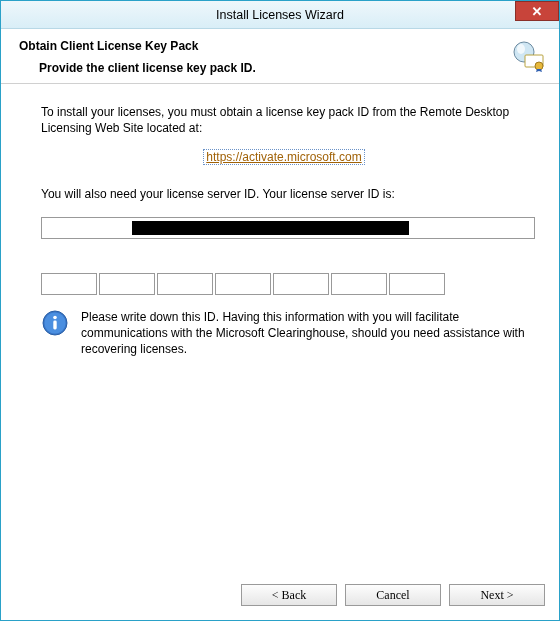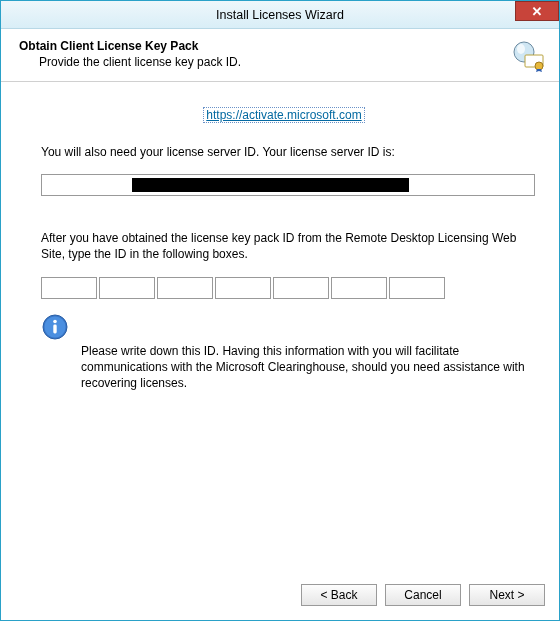--- a/index.html
+++ b/index.html
@@ -53,38 +53,39 @@
     border-bottom: 1px solid #d0d0d0;
     display: flex;
     align-items: flex-start;
     justify-content: space-between;
     background: #fff;
   }
   .header-text { flex: 1; }
   .header-title {
     font-weight: bold;
     font-size: 12px;
-    margin-bottom: 2px;
+    margin-bottom: 8px;
   }
   .header-sub {
     font-size: 12px;
     padding-left: 20px;
+    font-weight: bold;
   }
   .header-icon { width: 34px; height: 34px; }
   .content {
     flex: 1;
     padding: 20px 32px 8px 40px;
     font-size: 12px;
     color: #000;
     overflow: hidden;
   }
   .para { margin-bottom: 14px; line-height: 1.35; }
   .link-row { text-align: center; margin: 6px 0 22px 0; }
   .link {
-    color: #0369a1;
+    color: #a16207;
     text-decoration: underline;
     outline: 1px dotted #6a92c8;
     outline-offset: 0;
     padding: 0 2px;
     font-size: 12px;
   }
   .server-id-box {
     border: 1px solid #999;
     height: 22px;
     margin-top: 6px;
@@ -107,34 +108,34 @@
   .kp-input {
     border: 1px solid #999;
     height: 22px;
     width: 56px;
     font-family: inherit;
     font-size: 12px;
     padding: 2px 3px;
   }
   .info-row { display: flex; gap: 12px; align-items: flex-start; }
   .info-icon { width: 28px; height: 28px; flex-shrink: 0; }
-  .info-text { flex: 1; line-height: 1.35; margin-top: 30px; }
+  .info-text { flex: 1; line-height: 1.35; }
   .footer {
     padding: 10px 14px 14px 14px;
     display: flex;
     justify-content: flex-end;
     gap: 8px;
     background: #fff;
   }
   .btn {
-    width: 76px;
+    width: 96px;
     height: 22px;
     border: 1px solid #9a9a9a;
     background: linear-gradient(#fdfdfd,#e6e6e6);
-    font-family: Liberation Sans, sans-serif;
+    font-family: Liberation Serif, serif;
     font-size: 12px;
     color: #000;
     padding: 0;
   }
 </style>
 </head>
 <body>
 
 <div class="window">
 
@@ -156,34 +157,34 @@
         <ellipse cx="10" cy="10" rx="4" ry="5" fill="#fff" opacity="0.7"></ellipse>
         <rect x="14" y="16" width="18" height="12" rx="1" fill="#fff" stroke="#b8a23e" stroke-width="1"></rect>
         <circle cx="28" cy="27" r="4" fill="#e7b83a" stroke="#a07a1d"></circle>
         <path d="M26 30 l-1 3 l3 -1 l3 1 l-1 -3" fill="#2f5fb0"></path>
       </svg>
     </div>
   </div>
 
   <div class="content">
 
+    <div class="para">To install your licenses, you must obtain a license key pack ID from the Remote Desktop Licensing Web Site located at:</div>
 
     <div class="link-row">
       <a class="link" href="#">https://activate.microsoft.com</a>
     </div>
 
 
     <div class="para" style="">You will also need your license server ID. Your license server ID is:</div>
 
     <div class="server-id-box">
       <span></span>
       <div class="server-id-redact"></div>
     </div>
 
-    <div class="para">After you have obtained the license key pack ID from the Remote Desktop Licensing Web Site, type the ID in the following boxes.</div>
 
     <div class="kp-inputs">
       <input class="kp-input" value="" style="">
       <input class="kp-input" value="" style="">
       <input class="kp-input" value="" style="">
       <input class="kp-input" value="" style="">
       <input class="kp-input" value="" style="">
       <input class="kp-input" value="" style="">
       <input class="kp-input" value="" style="">
     </div>

